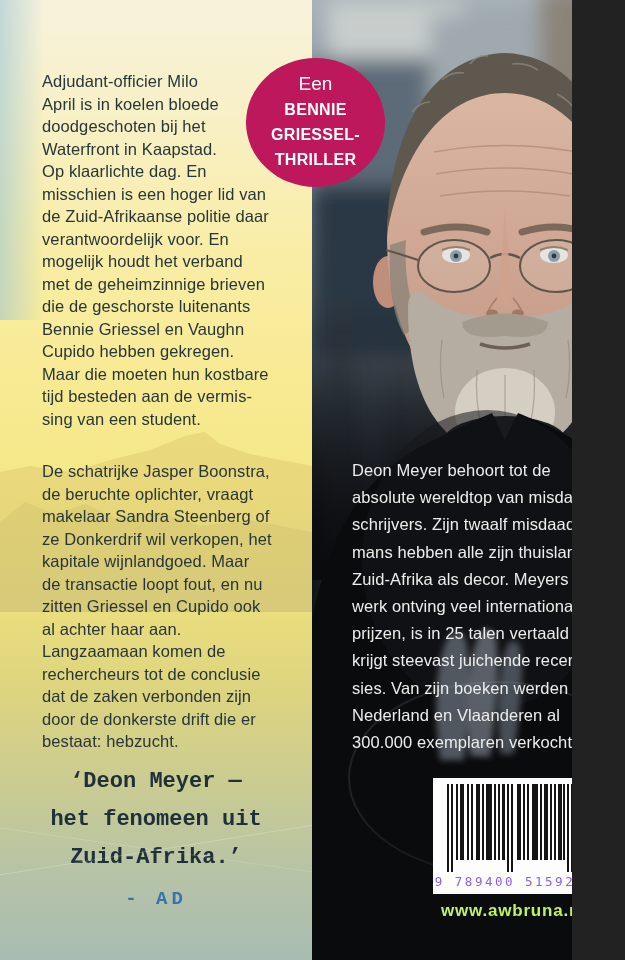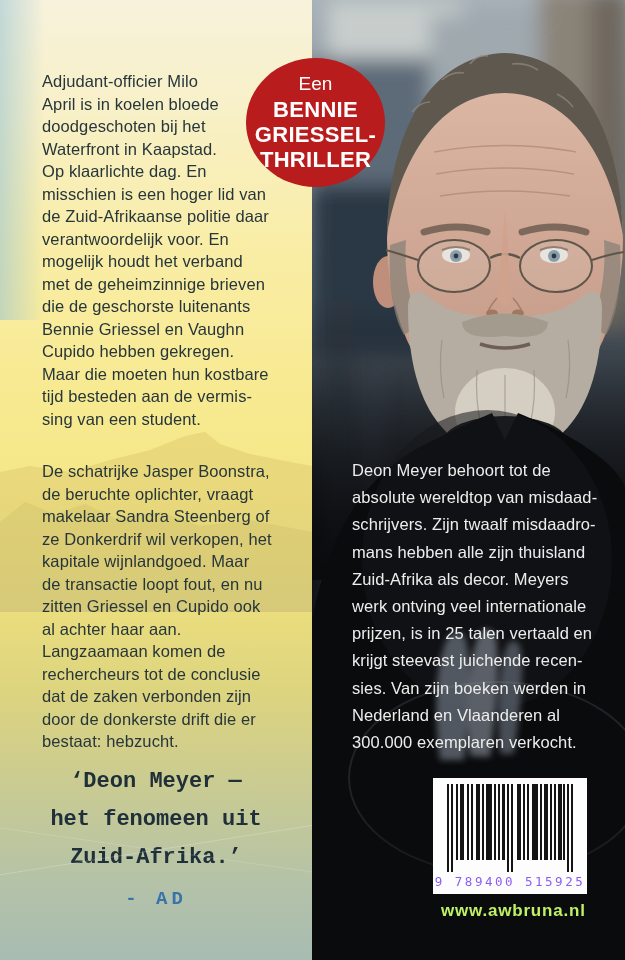--- a/index.html
+++ b/index.html
@@ -1,18 +1,18 @@
 <!DOCTYPE html>
 <html><head>
 <meta charset="utf-8">
 <style>
   html,body{margin:0;padding:0;background:#222;}
   *{box-sizing:border-box;}
   .cover{
-    position:relative;width:625px;height:960px;overflow:hidden;
+    position:relative;width:572px;height:960px;overflow:hidden;
     font-family:"Liberation Sans",sans-serif;background:#000;
   }
   
   .left-panel{
     position:absolute;left:0;top:0;width:312px;height:960px;
     background:linear-gradient(180deg,
       #f7f2dc 0%,#f8f0c6 12%,#f9eda6 26%,#f8ea92 40%,
       #f4e786 52%,#ecdf7d 62%,#ddd47f 72%,#c9cb92 82%,
       #b4c2a8 92%,#a8bcb2 100%);
   }
@@ -42,25 +42,25 @@
     white-space:pre-line;letter-spacing:0px;
   }
   .quote-attribution{
     position:absolute;left:0;top:888px;width:312px;text-align:center;
     font-family:"Liberation Mono","DejaVu Sans Mono",monospace;
     font-weight:bold;font-size:19px;color:#3a73a9;letter-spacing:4px;
   }
   
   .badge{
     position:absolute;left:246px;top:58px;width:139px;height:129px;
-    background:#b91c1c;border-radius:50%;color:#fff;text-align:center;
+    background:#be185d;border-radius:50%;color:#fff;text-align:center;
     display:flex;flex-direction:column;justify-content:center;z-index:5;
   }
   .badge .prefix{font-size:19px;font-weight:400;line-height:22px;margin-bottom:2px;}
-  .badge .title{font-size:22px;font-weight:700;line-height:25px;letter-spacing:.3px;white-space:pre-line;}
+  .badge .title{font-size:16px;font-weight:700;line-height:25px;letter-spacing:.3px;white-space:pre-line;}
   
   .photo-panel{position:absolute;left:312px;top:0;width:313px;height:960px;background:#0a0b0d;}
   .photo-panel svg{position:absolute;left:0;top:0;}
   .bio{
     position:absolute;left:40px;top:457px;width:284px;
     color:#edeeec;font-size:16.5px;line-height:27.2px;
     letter-spacing:.1px;white-space:pre-line;z-index:3;
   }
   
   .barcode{

